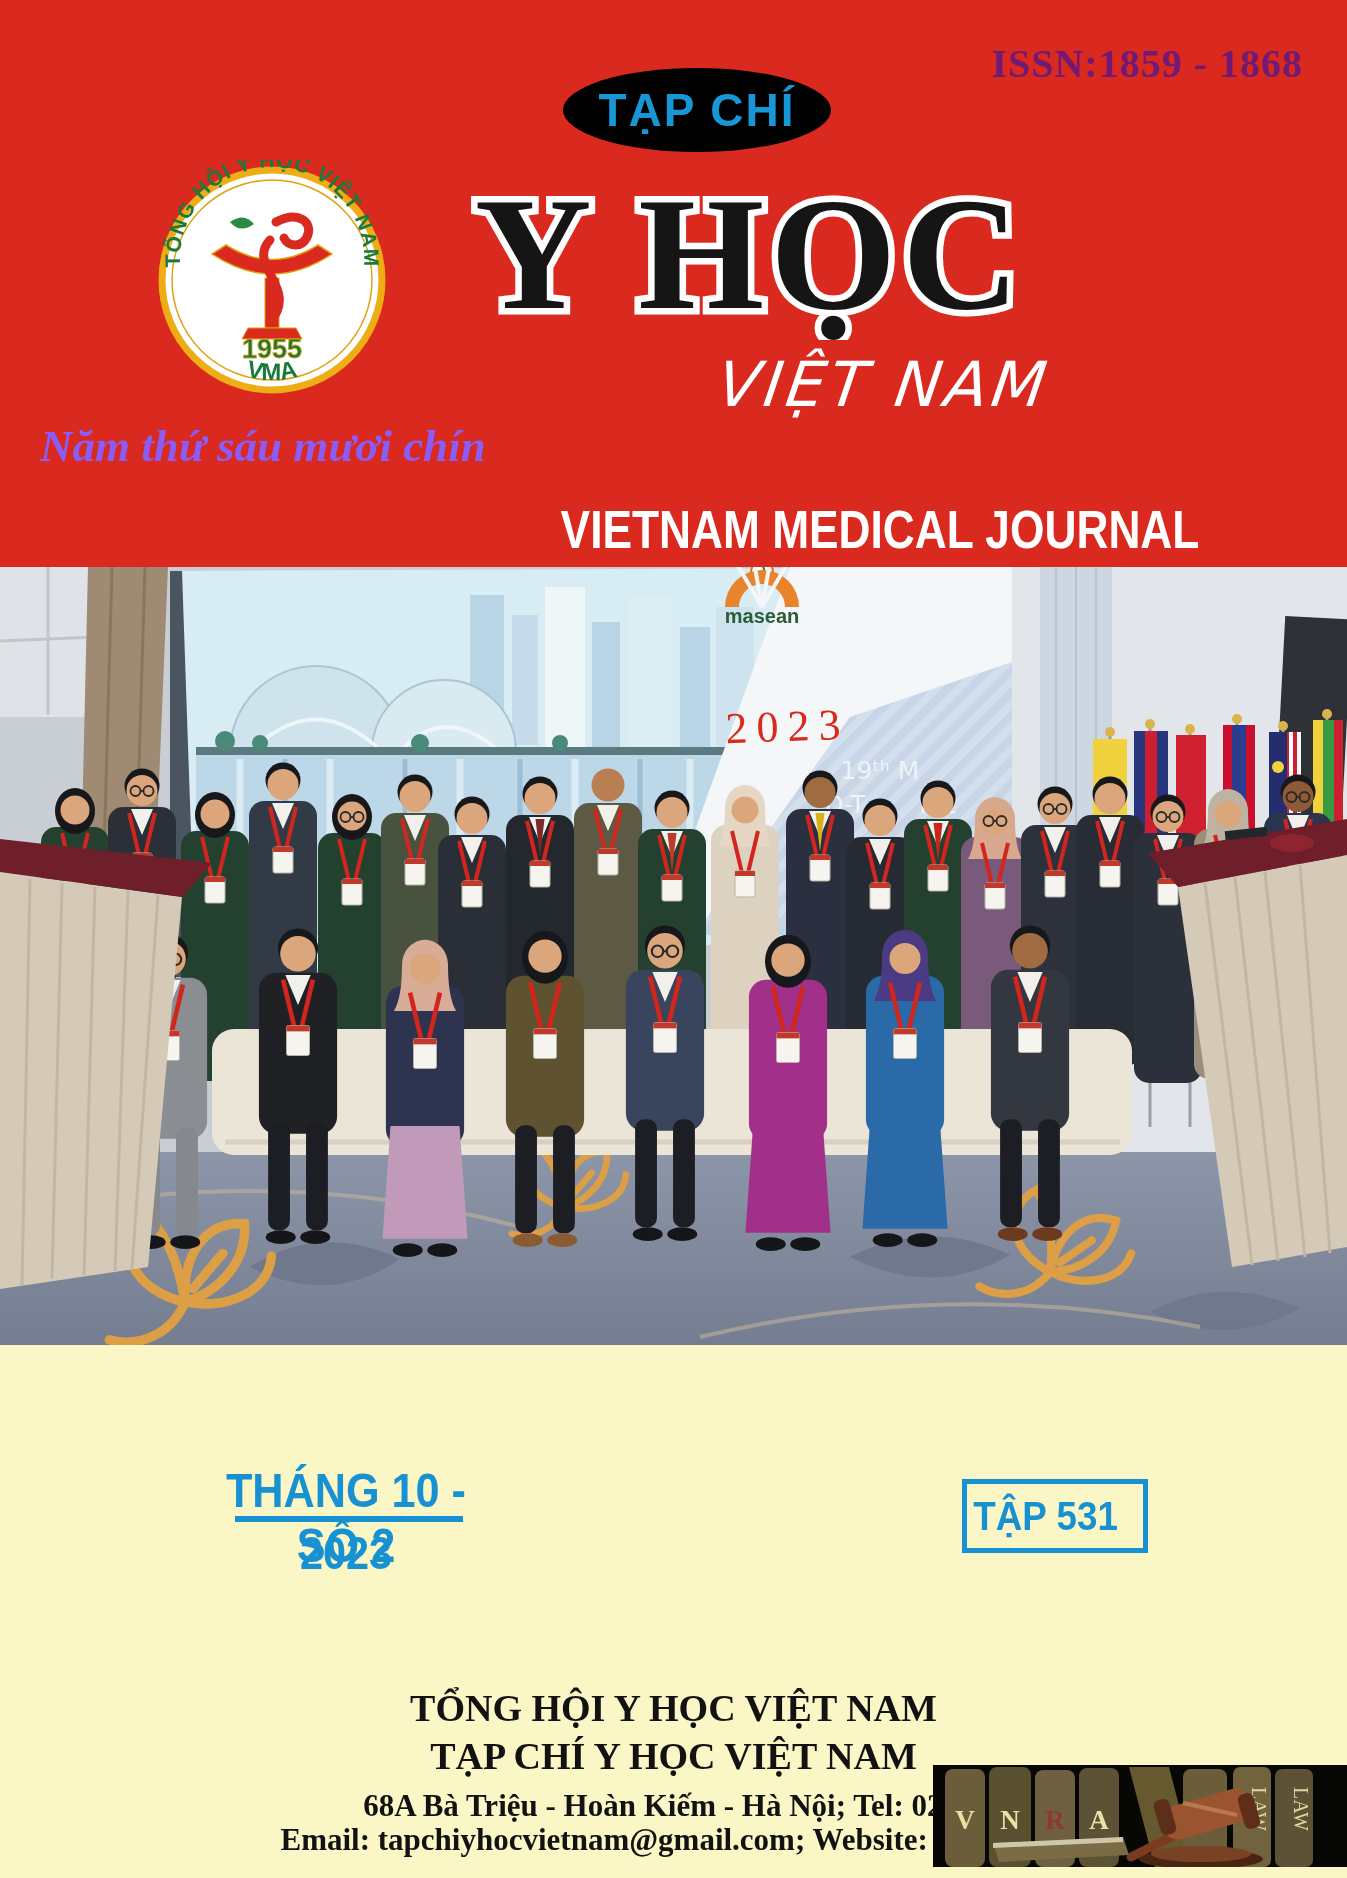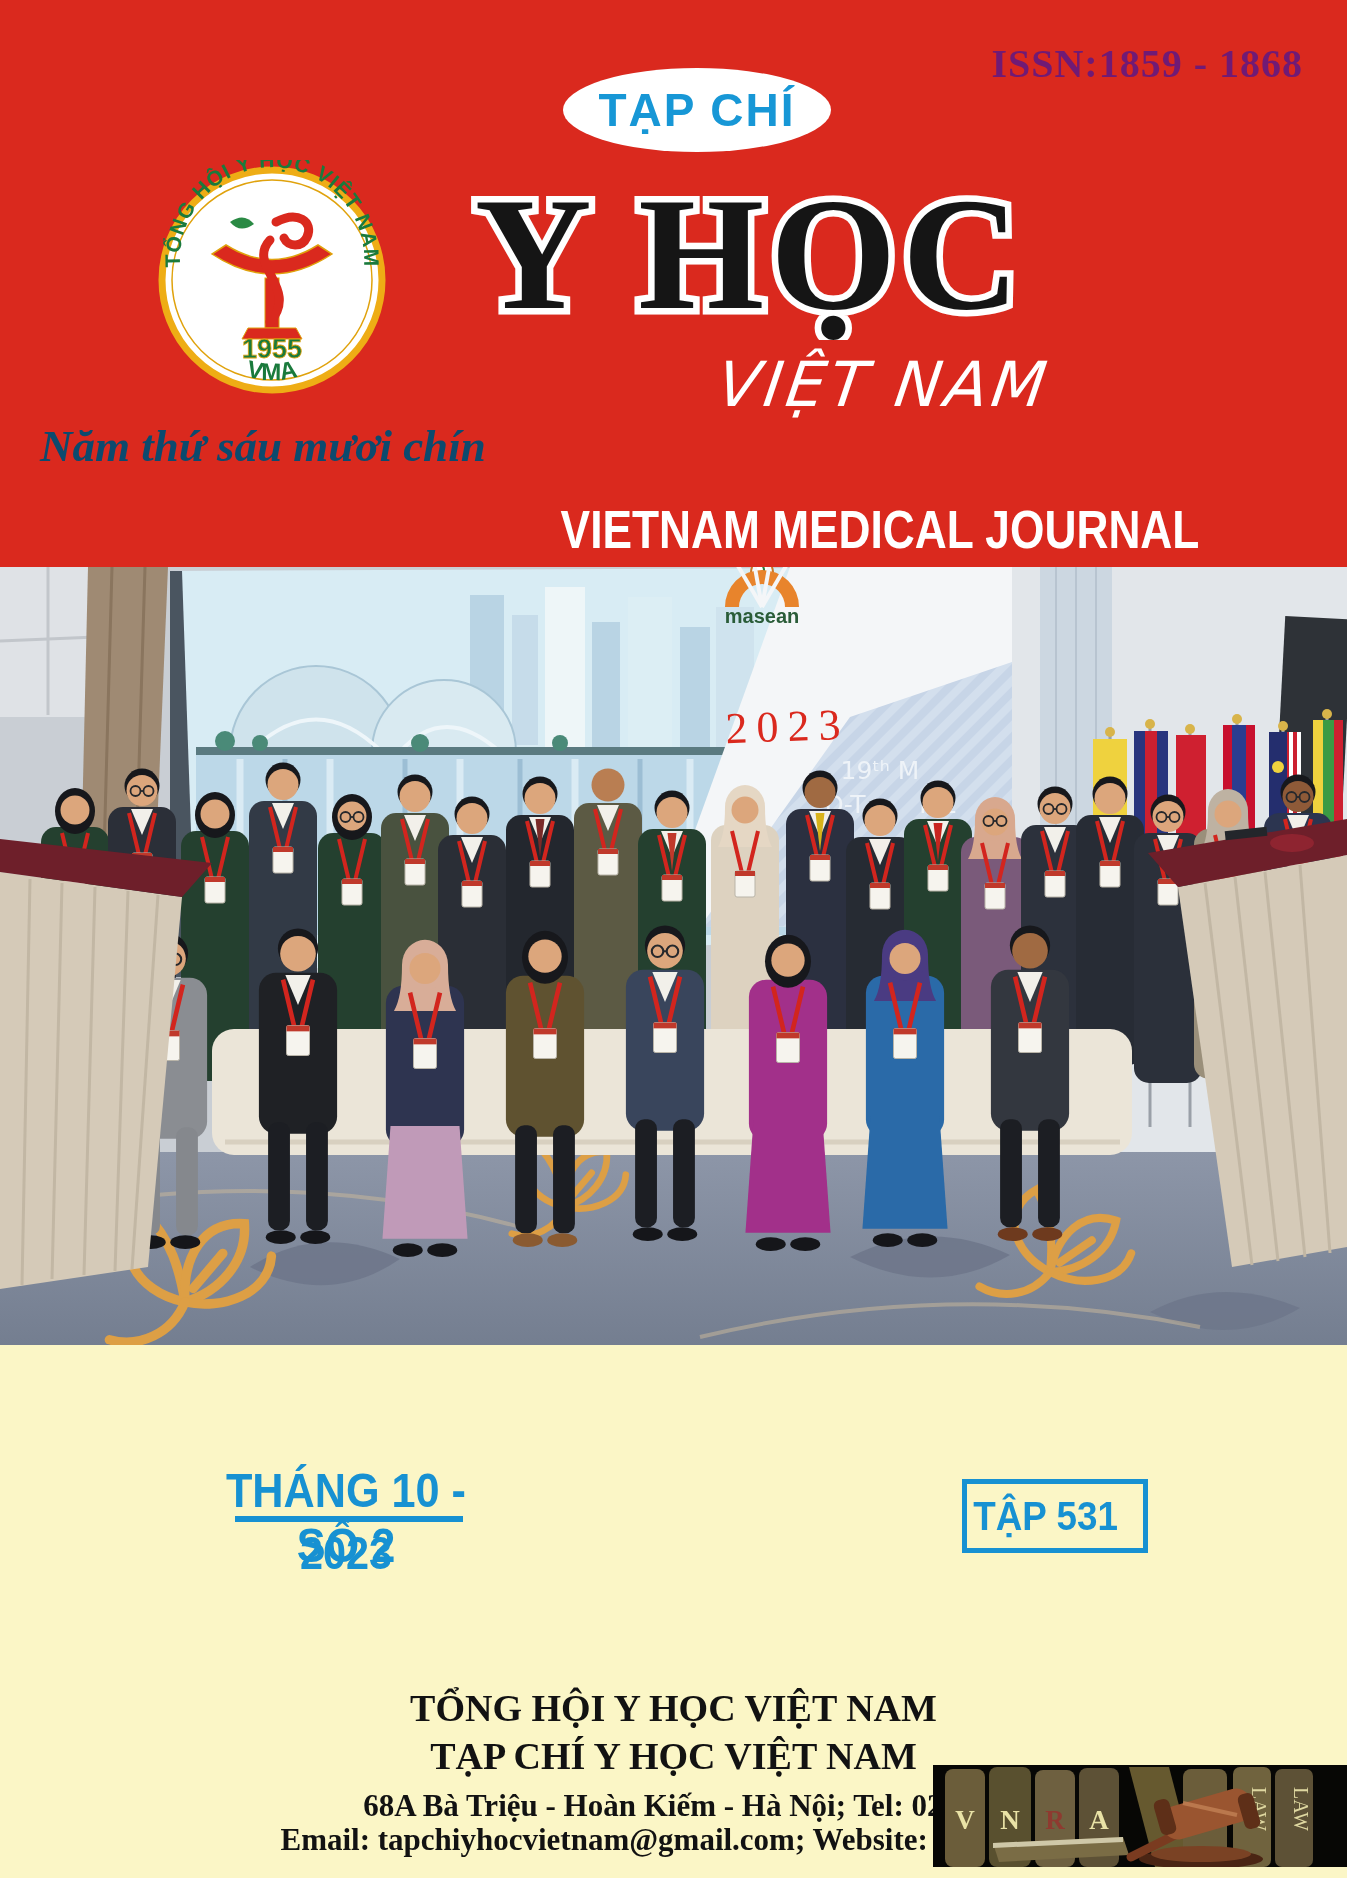--- a/index.html
+++ b/index.html
@@ -2,24 +2,24 @@
 <html><head>
 <meta charset="utf-8">
 <style>
   html,body{margin:0;padding:0;background:#666;}
   .page{position:relative;width:1347px;height:1878px;overflow:hidden;
         background:#fbf6c6;font-family:"Liberation Sans","DejaVu Sans",sans-serif;}
   .abs{position:absolute;}
   
   .band{left:0;top:0;width:1347px;height:567px;background:#da291e;}
   .issn{top:40px;right:44px;color:#701a75;font:bold 40px "Liberation Serif","DejaVu Serif",serif;letter-spacing:1px;}
-  .oval{left:563px;top:68px;width:268px;height:84px;background:#ffffff;border-radius:50%;
+  .oval{left:563px;top:68px;width:268px;height:84px;background:#000000;border-radius:50%;
         display:flex;align-items:center;justify-content:center;}
   .oval span{color:#1797d6;font:bold 46px "Liberation Sans",sans-serif;letter-spacing:2px;}
-  .yearline{left:40px;top:420px;color:#0c4a6e;font:bold italic 45px "Liberation Serif","DejaVu Serif",serif;}
+  .yearline{left:40px;top:420px;color:#8b5cf6;font:bold italic 45px "Liberation Serif","DejaVu Serif",serif;}
   .script{left:718px;top:348px;color:#fff;font:italic 62px "DejaVu Sans",sans-serif;
           letter-spacing:4px;transform:skewX(-8deg);}
   .journal-en{left:420px;top:498px;width:920px;text-align:center;color:#fff;
           font:bold 54px "Liberation Sans",sans-serif;transform:scaleX(.82);}
   
   .blue{color:#1791d2;}
   .month{left:190px;top:1463px;width:312px;text-align:center;font:bold 48px "Liberation Sans",sans-serif;transform:scaleX(.9);}
   .month-rule{left:235px;top:1516px;width:228px;height:6px;background:#1791d2;}
   .iss-year{left:190px;top:1526px;width:312px;text-align:center;font:bold 46px "Liberation Sans",sans-serif;transform:scaleX(.9);}
   .volbox{left:962px;top:1479px;width:176px;height:64px;border:5px solid #1791d2;

